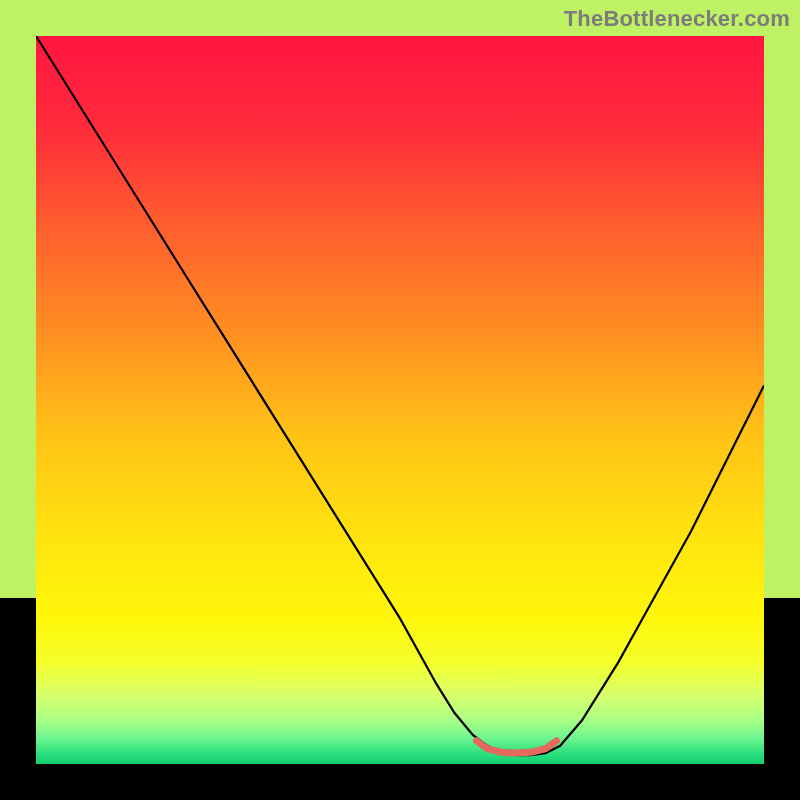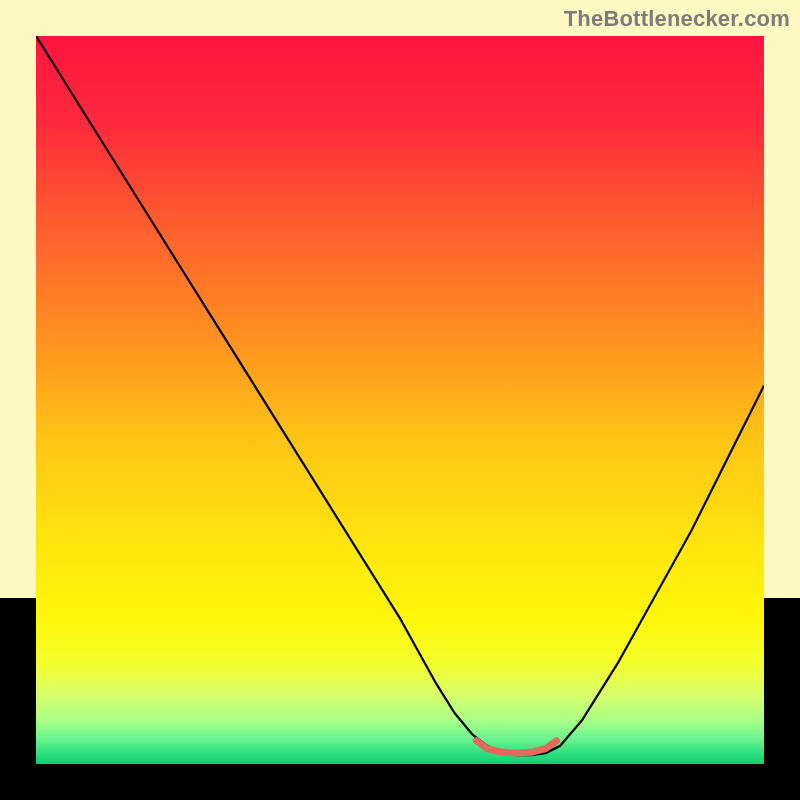--- a/index.html
+++ b/index.html
@@ -7,21 +7,21 @@
     padding: 0;
     width: 800px;
     height: 800px;
     background: #000;
     overflow: hidden;
   }
   .frame {
     position: relative;
     width: 800px;
     height: 598px;
-    background: #fef9c3;
+    background: #bef264;
   }
   .plot-area {
     position: absolute;
     left: 36px;
     top: 36px;
     width: 728px;
     height: 728px;
     overflow: hidden;
   }
   .watermark {

